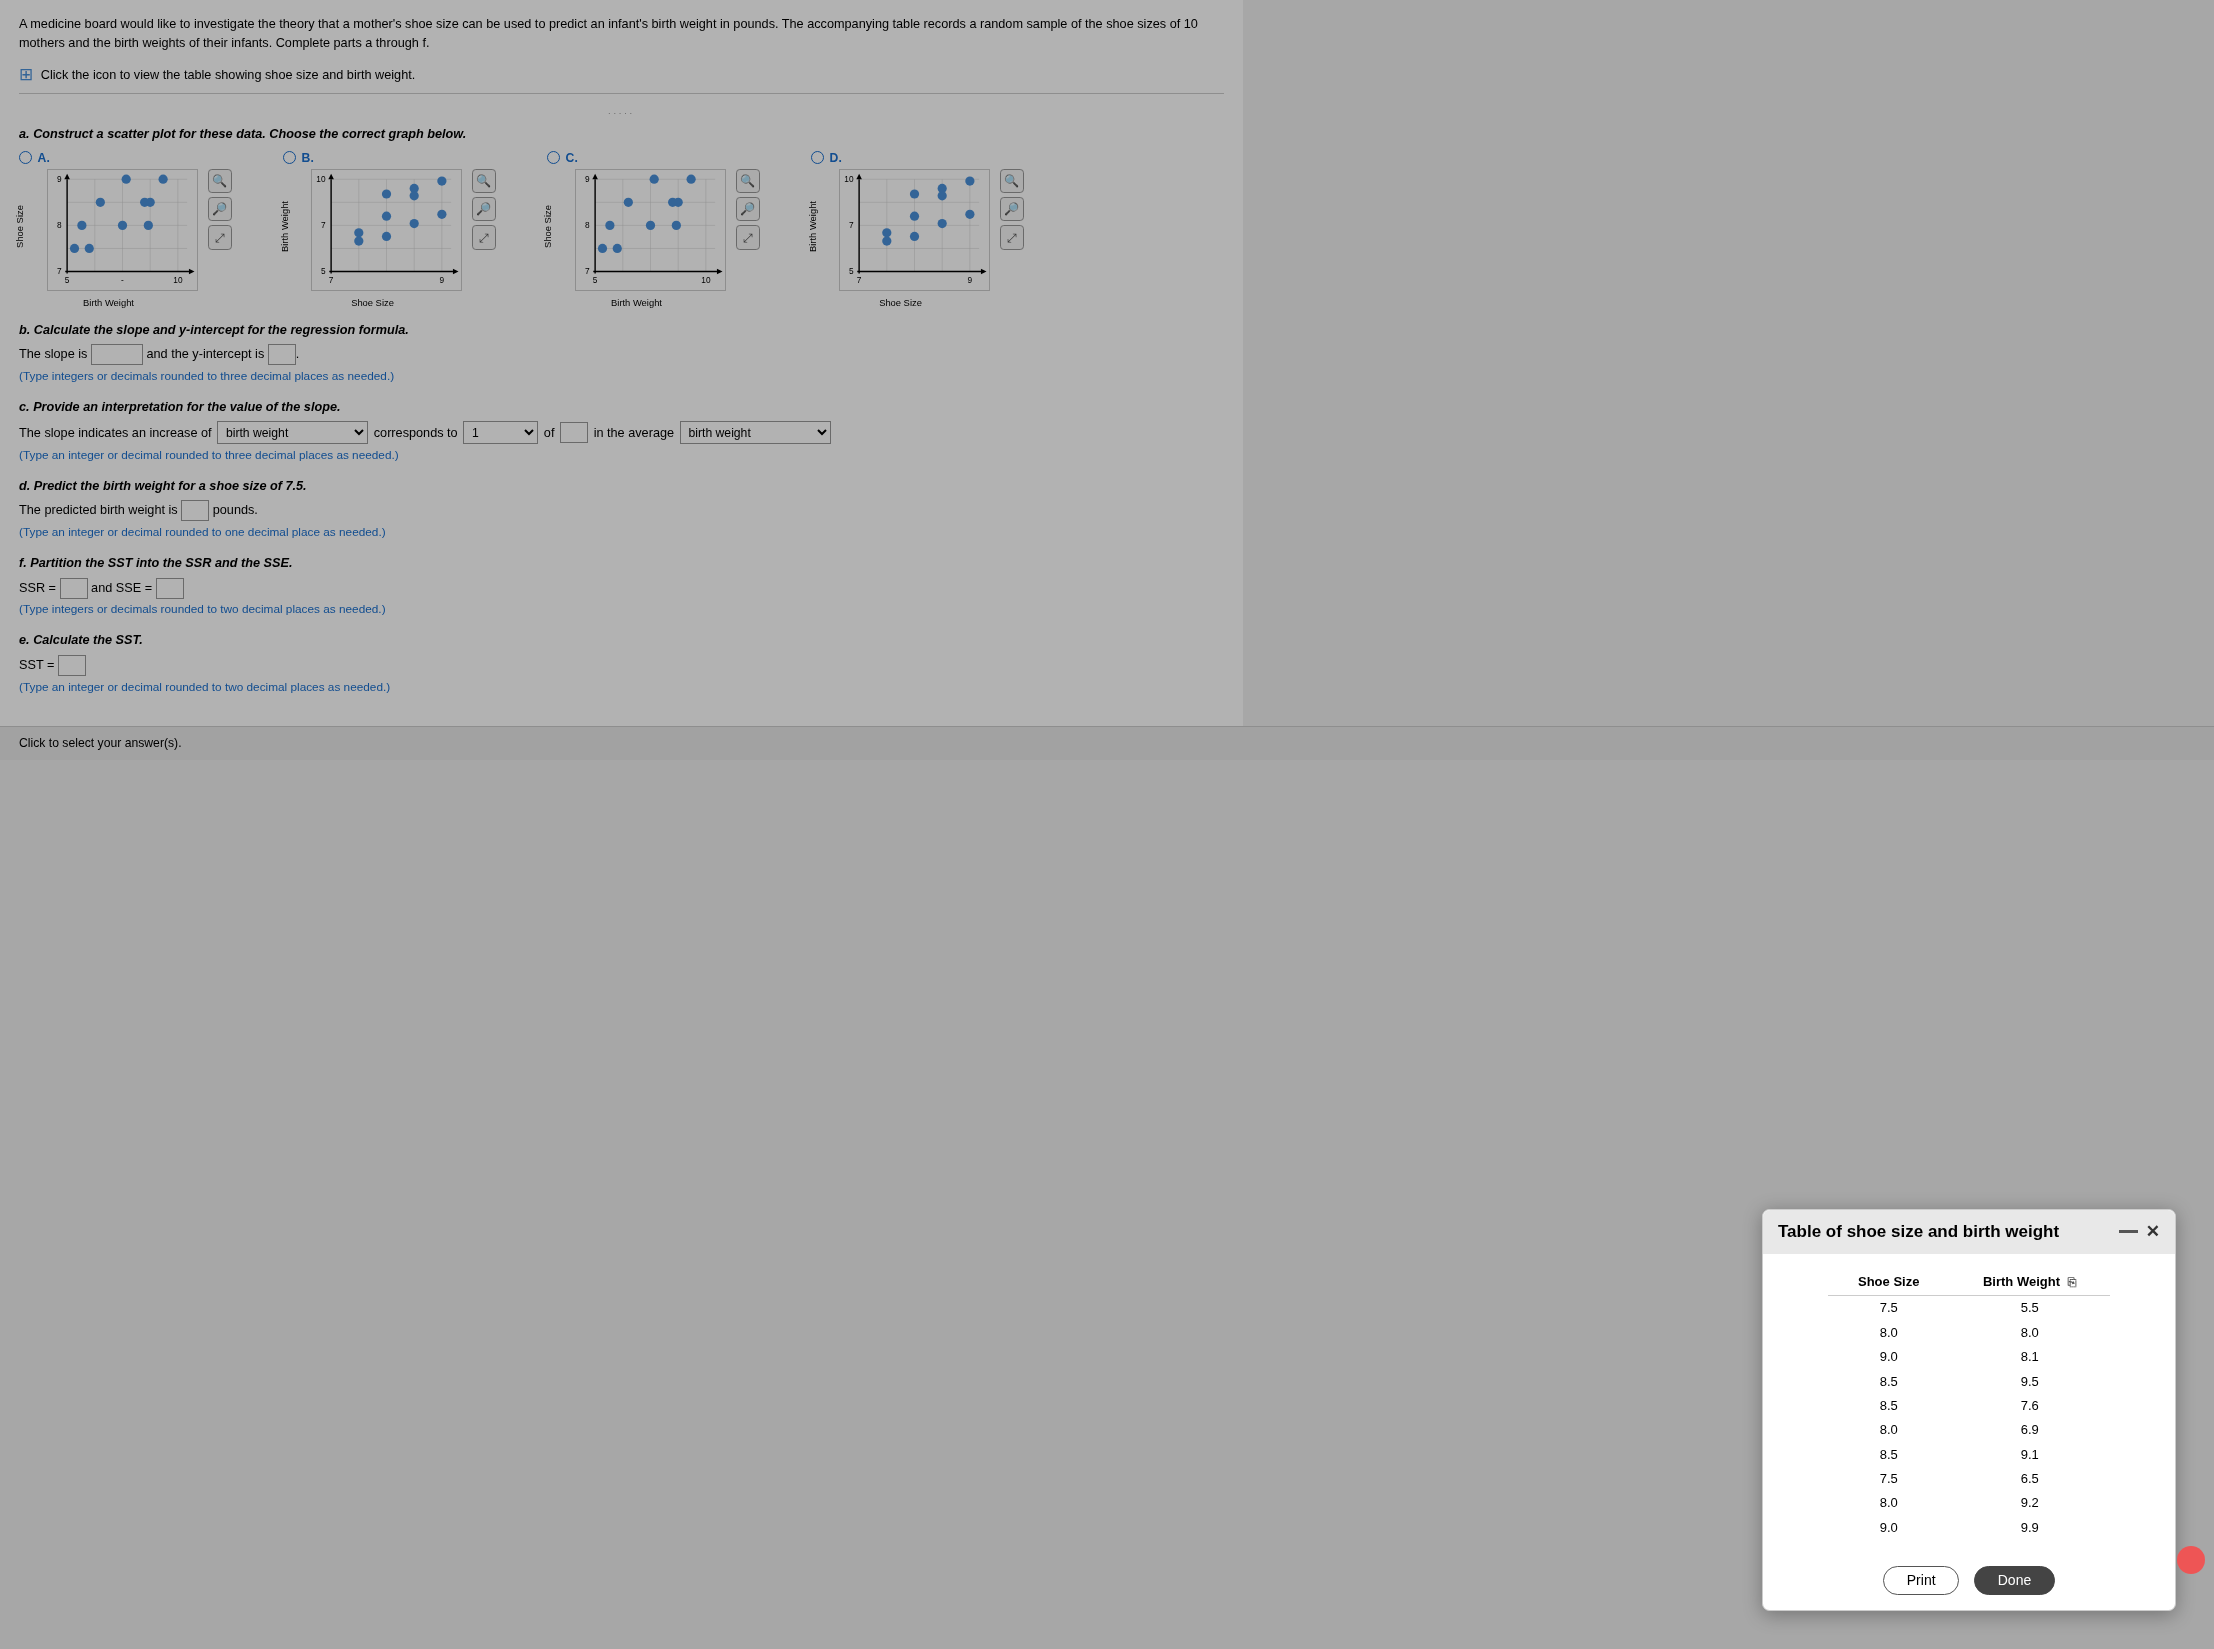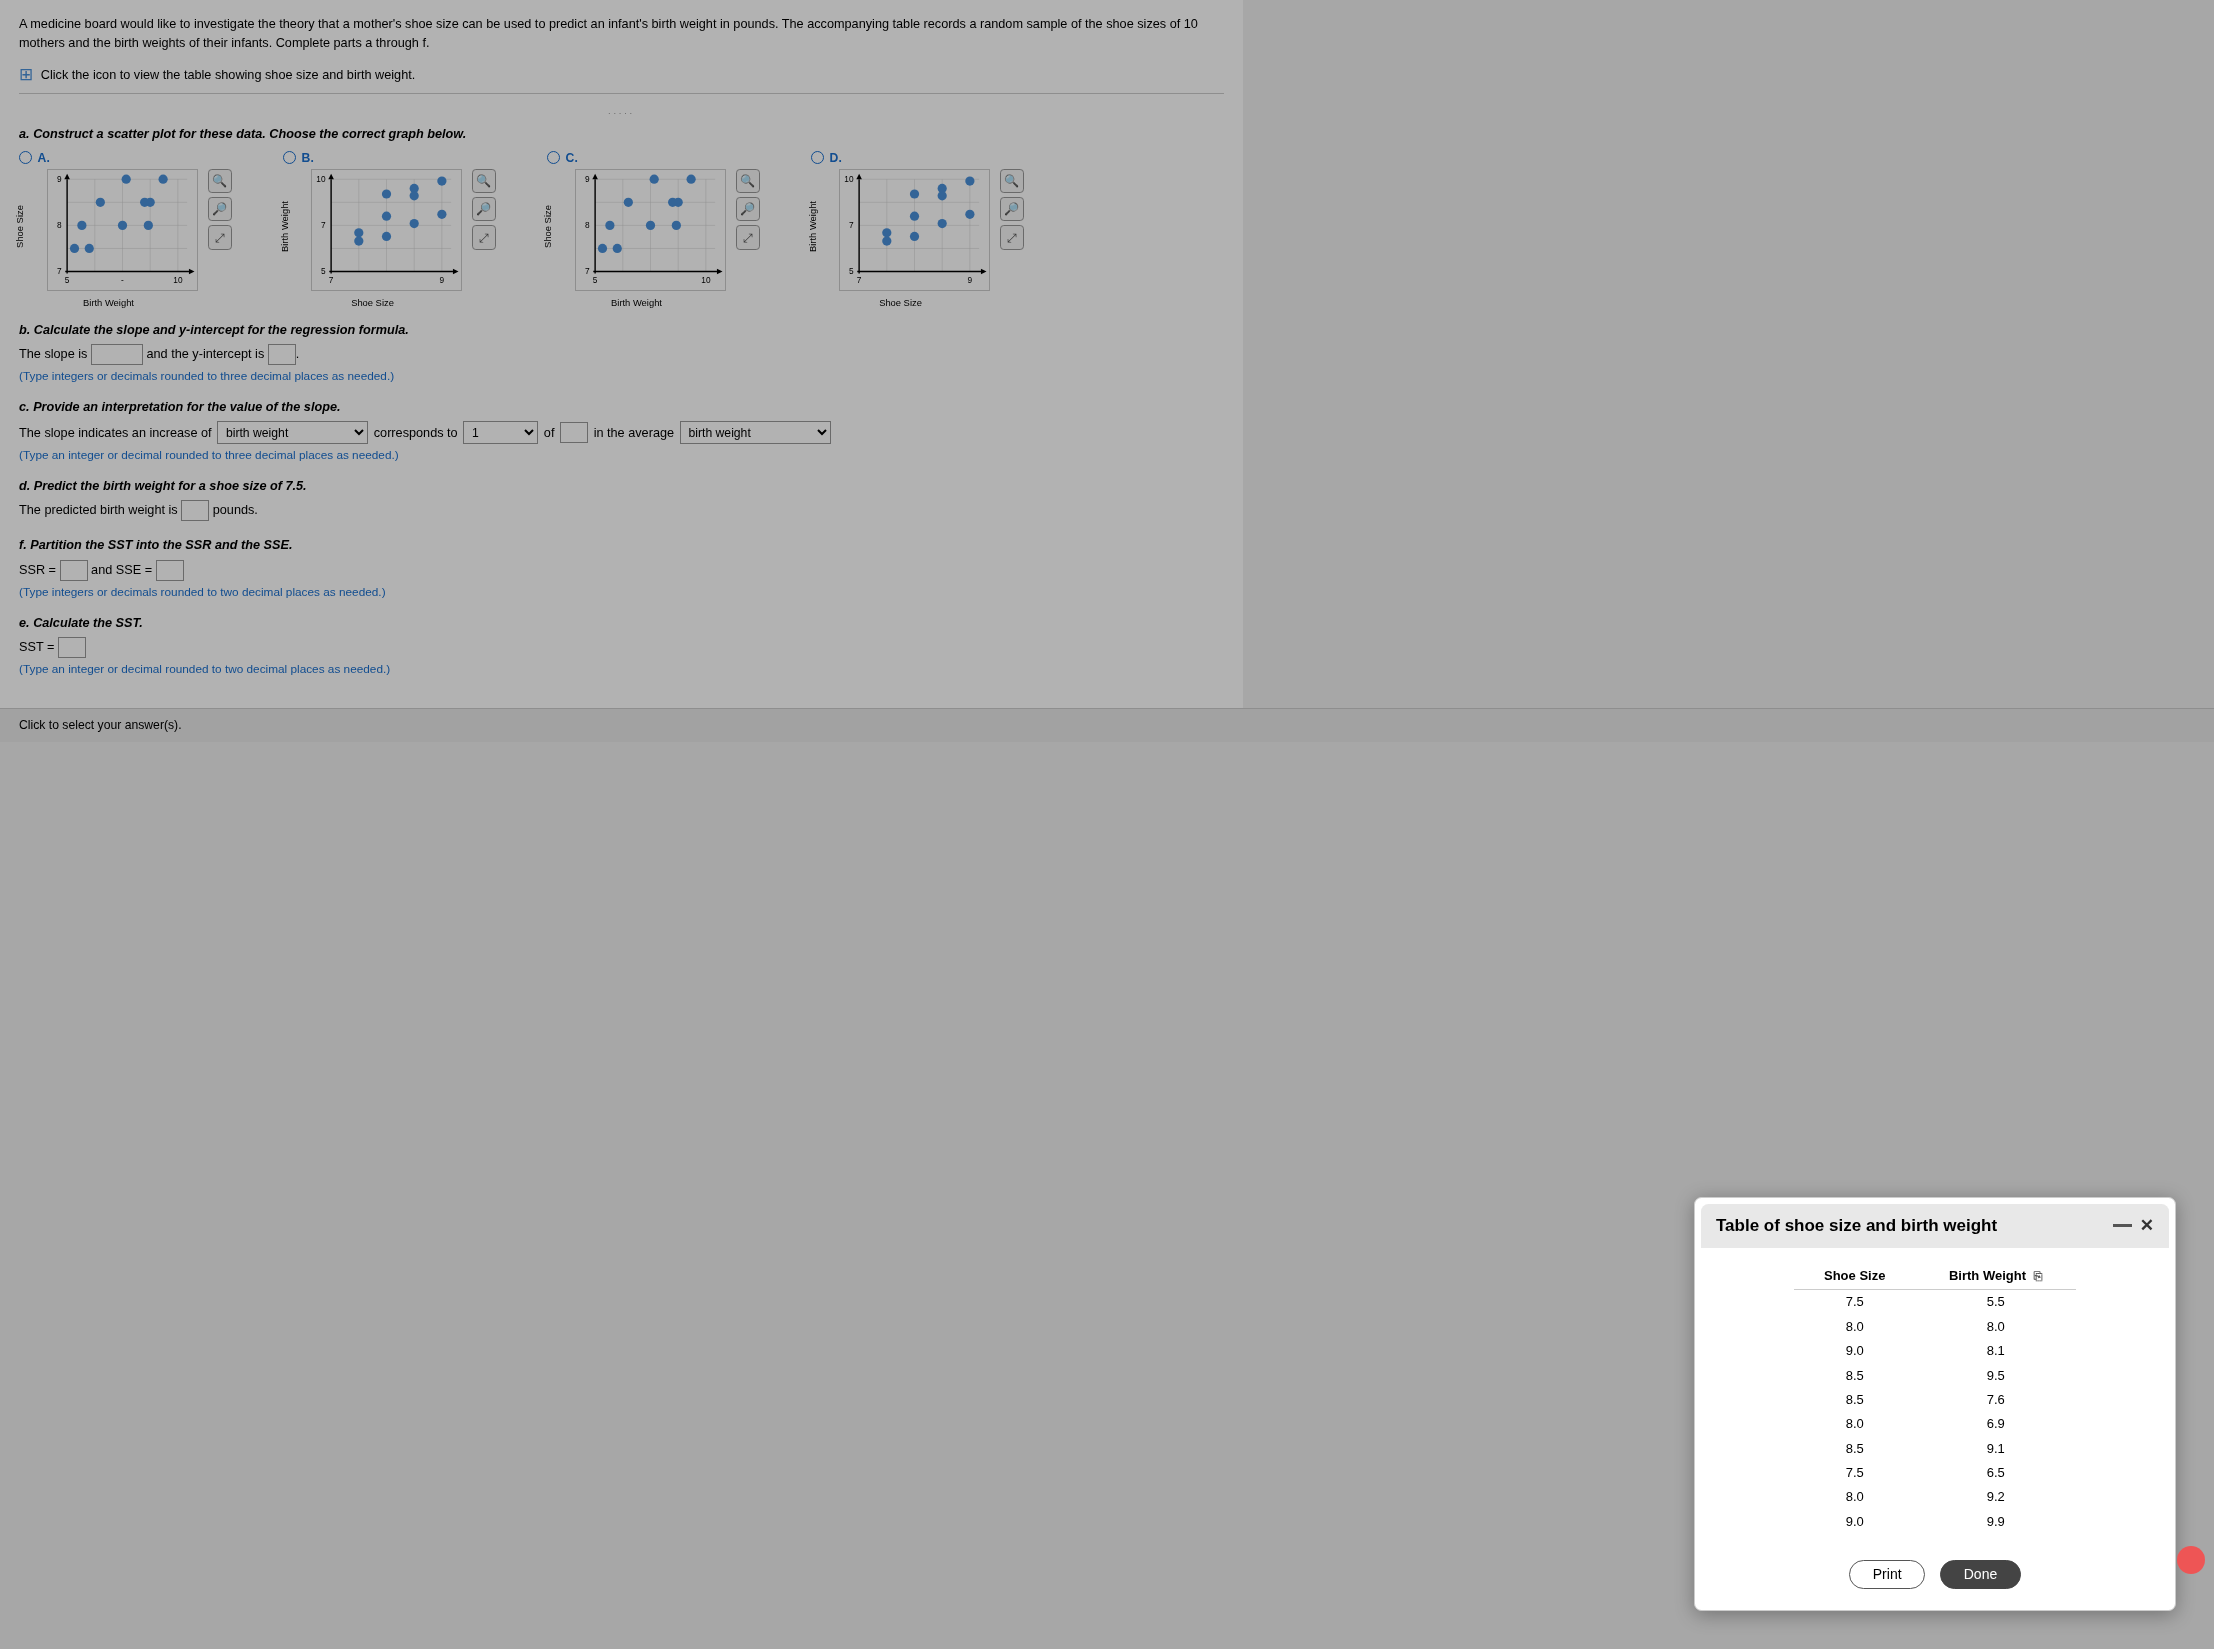--- a/index.html
+++ b/index.html
@@ -30,21 +30,21 @@
     .dropdown { height: 22.6px; border: 0.9px solid #999; background: #fff; font-size: 12.2px; padding: 0 3.8px; cursor: pointer; }
     .dropdown-wide { width: 151px; }
     .dropdown-med { width: 75px; }
     .predict-row { font-size: 12.7px; margin-bottom: 3.8px; }
     .sst-row { font-size: 12.7px; margin-bottom: 3.8px; }
     .ssr-sse-row { font-size: 12.7px; margin-bottom: 3.8px; }
     .footer-bar { background: #e8e8e8; padding: 9.4px 19px; font-size: 12.2px; border-top: 0.9px solid #ccc; }
 
     
     .modal-overlay { position: fixed; top: 0; left: 0; width: 100%; height: 100%; background: rgba(0,0,0,0.3); z-index: 100; }
-    .modal { position: fixed; bottom: 38px; right: 38px; width: 482px; background: #fff; border: 0.9px solid #ccc; border-radius: 7.5px; box-shadow: 0 3.8px 19px rgba(0,0,0,0.3); z-index: 200; padding: 6px; }
+    .modal { position: fixed; bottom: 38px; right: 38px; width: 414px; background: #fff; border: 0.9px solid #ccc; border-radius: 7.5px; box-shadow: 0 3.8px 19px rgba(0,0,0,0.3); z-index: 200; padding: 0; }
     .modal-header { background: #e8e8e8; padding: 11.3px 15px; border-radius: 7.5px 7.5px 0 0; display: flex; align-items: center; justify-content: space-between; }
     .modal-title { font-size: 17px; font-weight: bold; }
     .modal-header-btns { display: flex; gap: 7.5px; align-items: center; }
     .modal-minimize { width: 19px; height: 2.8px; background: #555; cursor: pointer; }
     .modal-close-btn { font-size: 17px; cursor: pointer; color: #333; background: none; border: none; font-weight: bold; }
     .modal-body { padding: 15px; }
     .data-table { border-collapse: collapse; margin: 0 auto; width: 282px; }
     .data-table th { font-weight: bold; text-align: center; padding: 5.6px 19px; border-bottom: 1.9px solid #ccc; font-size: 13px; }
     .data-table td { text-align: center; padding: 4.7px 19px; font-size: 13px; border: none; }
     .copy-icon { color: #555; font-size: 11.3px; margin-left: 3.8px; cursor: pointer; }
@@ -336,20 +336,21 @@
 
     <div class="section">
       <p class="section-label">
         <span>d.</span> <span>Predict the birth weight for a shoe size of 7.5.</span>
       </p>
       <div class="predict-row">
         <span>The predicted birth weight is</span>
         <input class="inline-input-sm" type="text" value="" style="">
         <span>pounds.</span>
       </div>
+      <p class="blue-hint">(Type an integer or decimal rounded to one decimal place as needed.)</p>
     </div>
 
     <div class="section">
       <p class="section-label">
         <span>f.</span> <span>Partition the SST into the SSR and the SSE.</span>
       </p>
       <div class="ssr-sse-row">
         <span>SSR =</span>
         <input class="inline-input-sm" type="text" value="" style="">
         <span>and SSE =</span>

